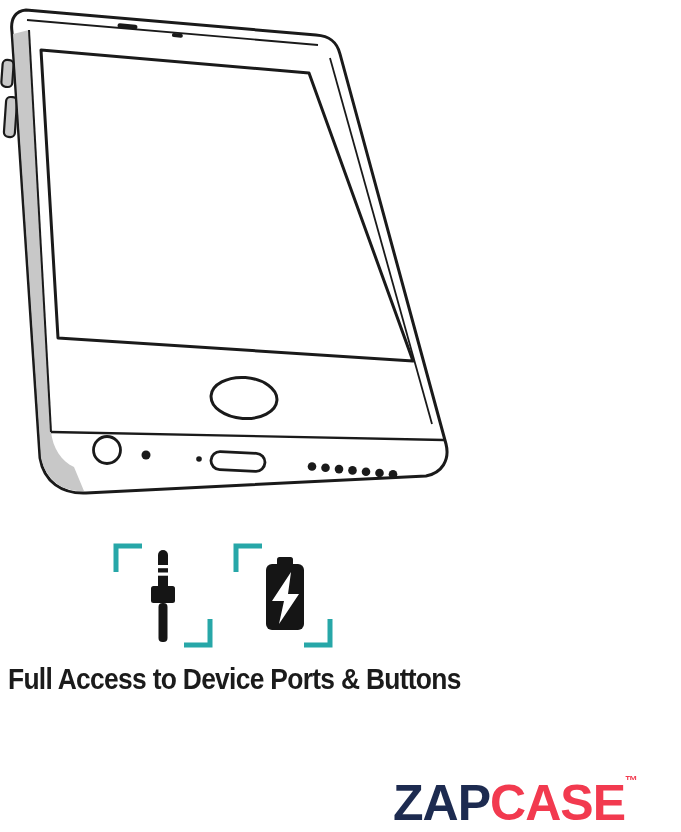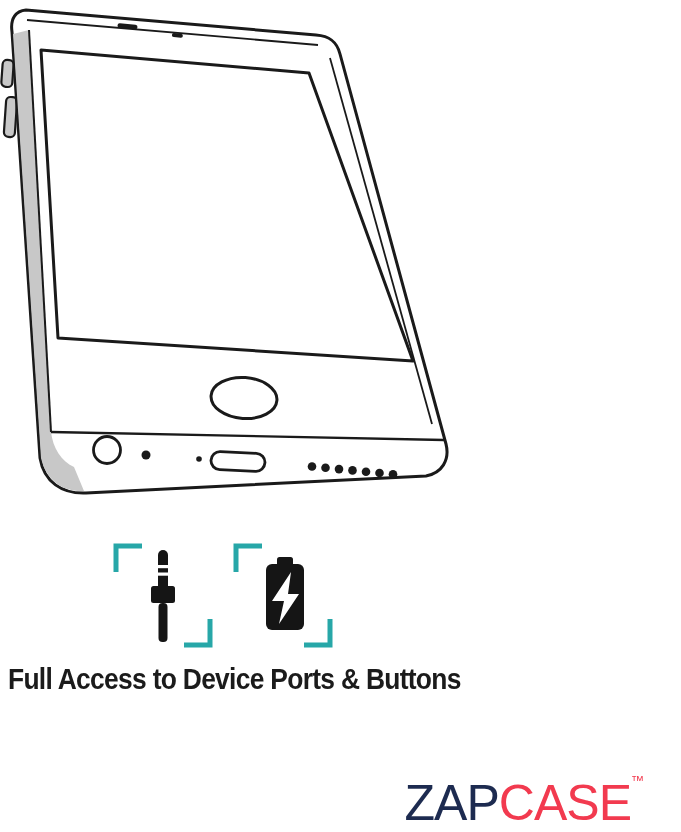--- a/index.html
+++ b/index.html
@@ -20,24 +20,24 @@
     font-size: 30px;
     font-weight: 700;
     color: #1b1b1b;
     letter-spacing: -0.8px;
     transform: scaleX(0.88);
     transform-origin: left center;
     white-space: nowrap;
   }
   .logo {
     position: absolute;
-    right: 12px;
+    right: 18px;
     bottom: 4px;
     font-size: 50px;
-    font-weight: 400;
+    font-weight: 700;
     letter-spacing: -1px;
     line-height: 1;
     white-space: nowrap;
     margin-left: 36px;
   }
   .logo .zap  { color: #1D2B50; }
   .logo .case { color: #F23A4F; }
   .logo .tm   {
     color: #F23A4F;
     font-size: 13px;

